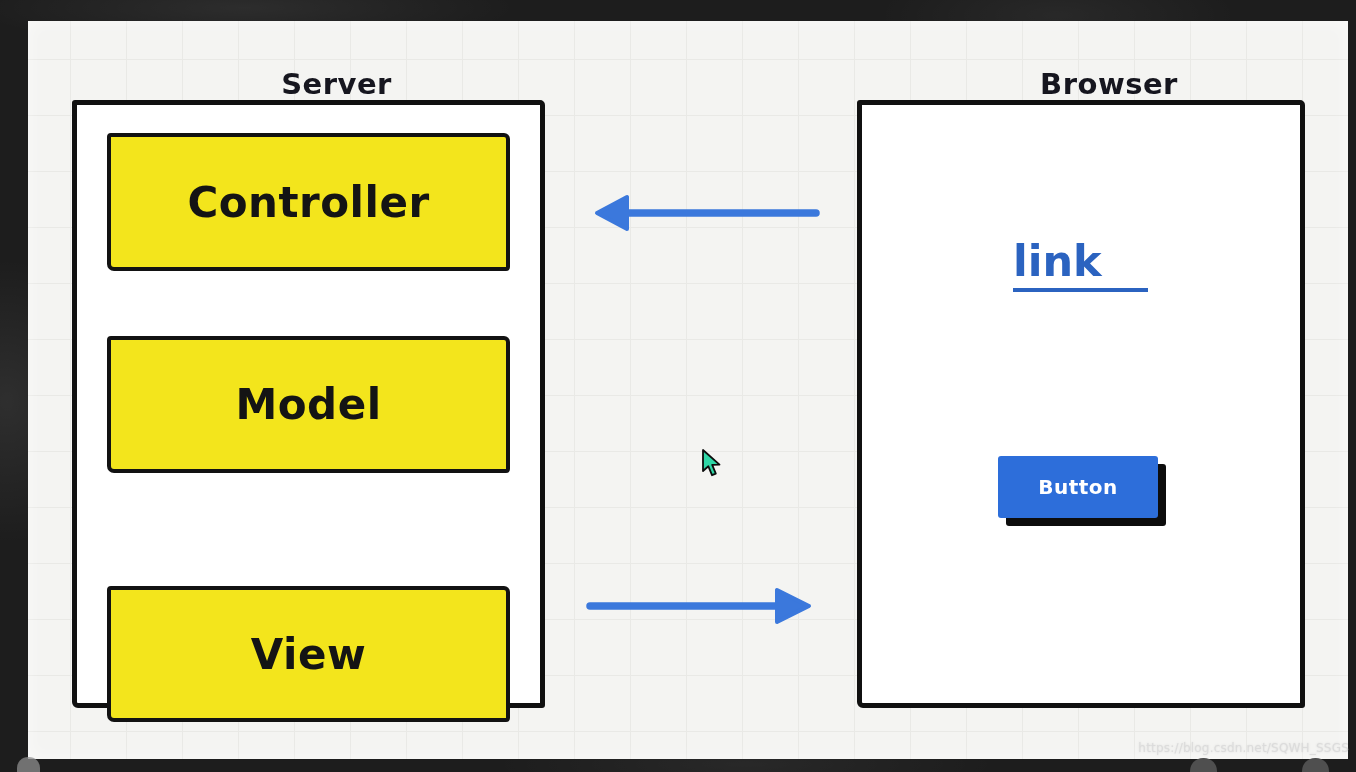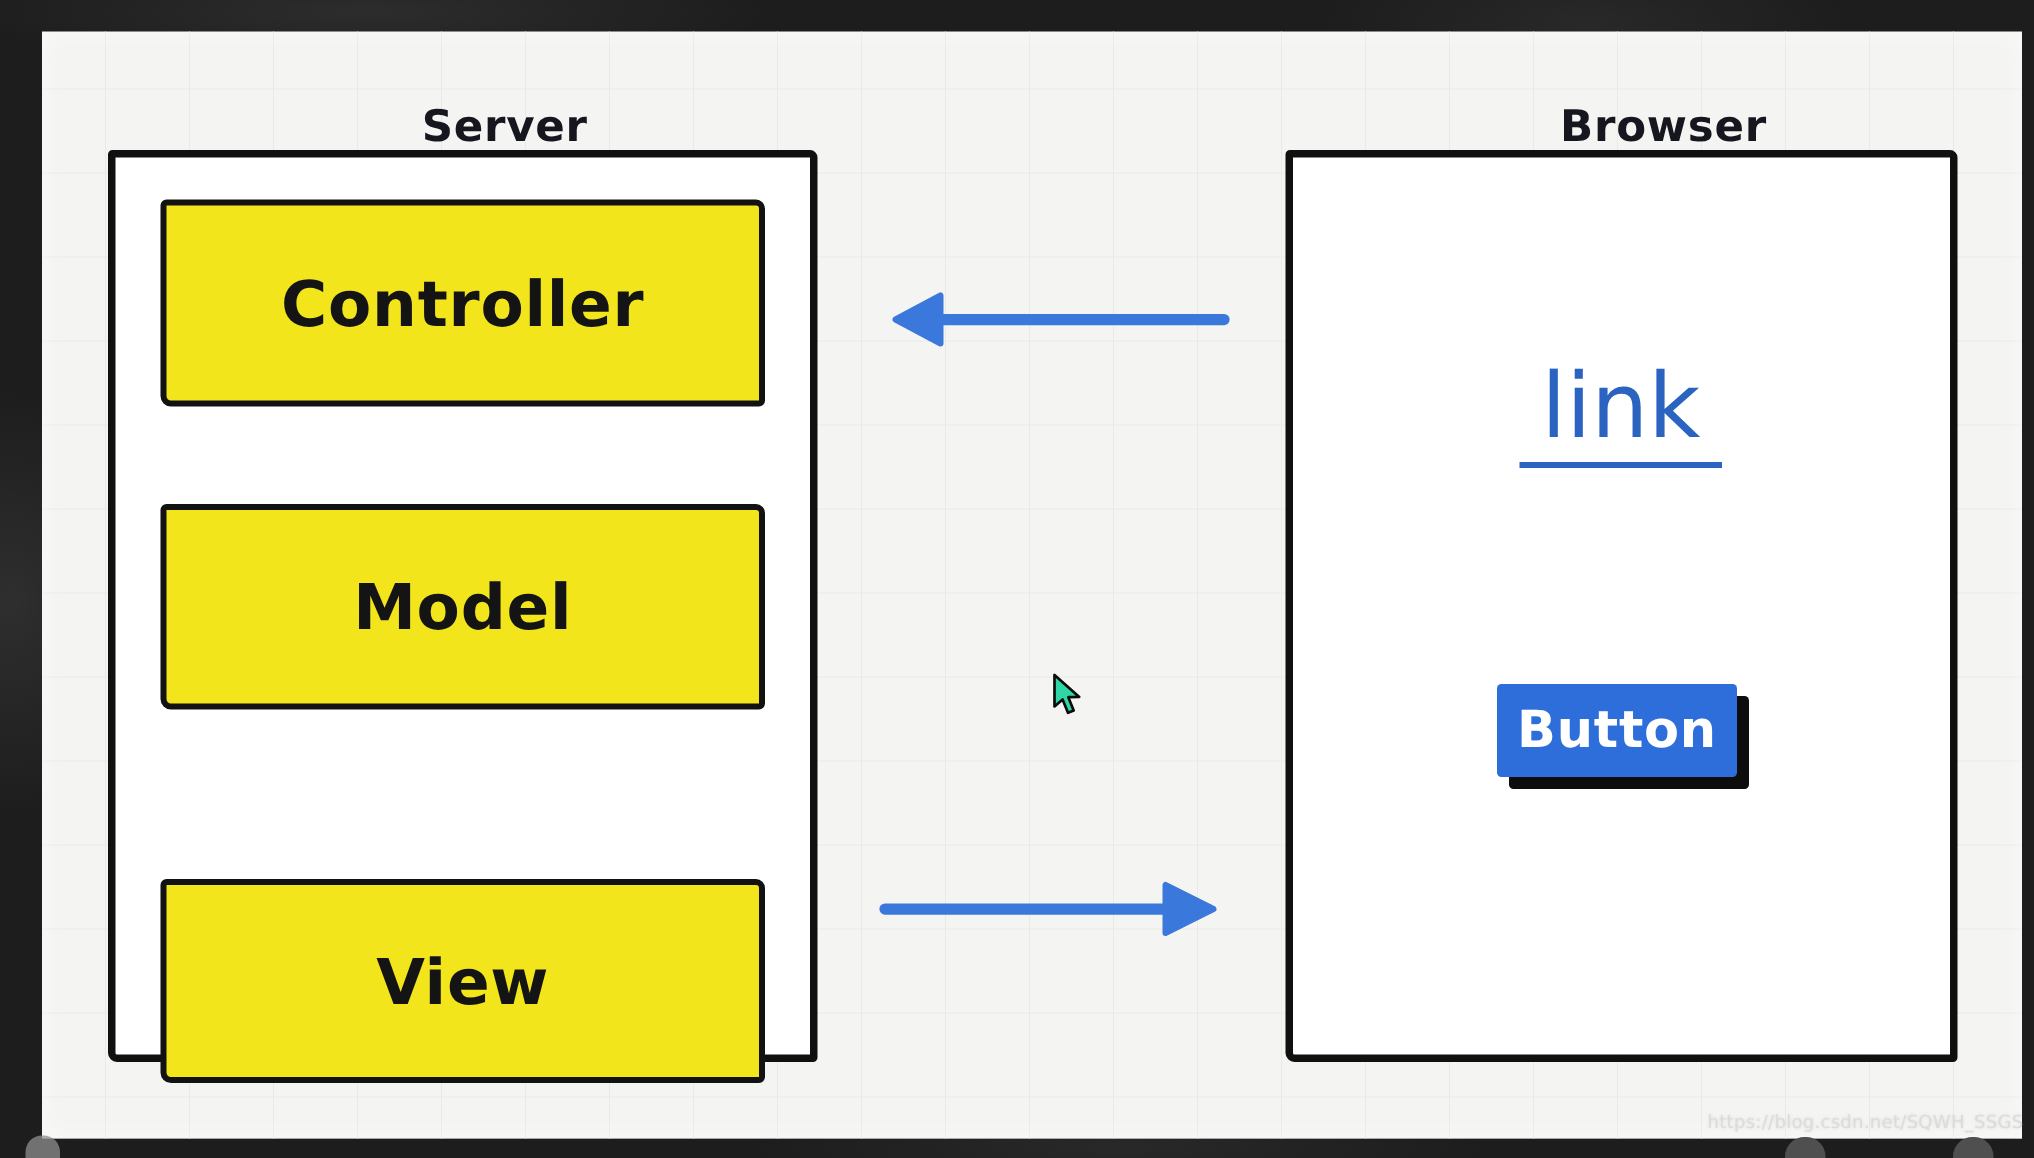--- a/index.html
+++ b/index.html
@@ -84,41 +84,40 @@
   .controller-box { top: 133px; height: 138px; }
   .model-box      { top: 336px; height: 137px; }
   .view-box       { top: 538px; height: 136px; margin-top: 48px; }
 
   
   .link-el {
     position: absolute;
     left: 1013px;
     top: 236px;
     width: 135px;
-    text-align: center;
-    font-size: 60px;
-    font-weight: normal;
+    font-size: 43px;
+    font-weight: bold;
     color: #2b63c0;
     border-bottom: 4px solid #2b63c0;
     padding-bottom: 2px;
     cursor: pointer;
   }
   .button-el {
     position: absolute;
     left: 998px;
     top: 456px;
     width: 160px;
     height: 62px;
     background: #2d6eda;
     border-radius: 3px;
     box-shadow: 8px 8px 0 0 #0d0d0d;
     display: flex;
     align-items: center;
     justify-content: center;
-    font-size: 34px;
+    font-size: 20px;
     font-weight: bold;
     color: #ffffff;
     letter-spacing: 0.5px;
     cursor: pointer;
   }
 
   
   .arrow-svg { position: absolute; }
   .arrow-left-svg  { left: 592px; top: 192px; }
   .arrow-right-svg { left: 586px; top: 585px; }

